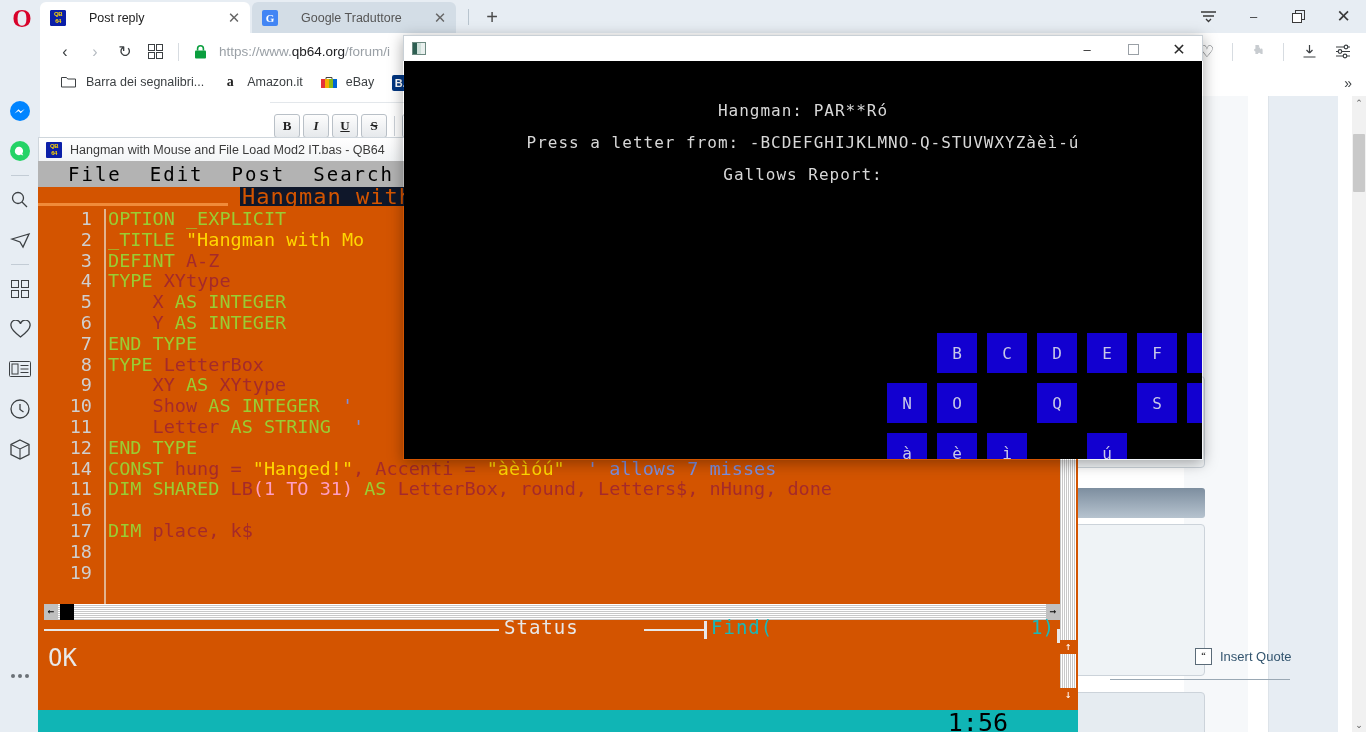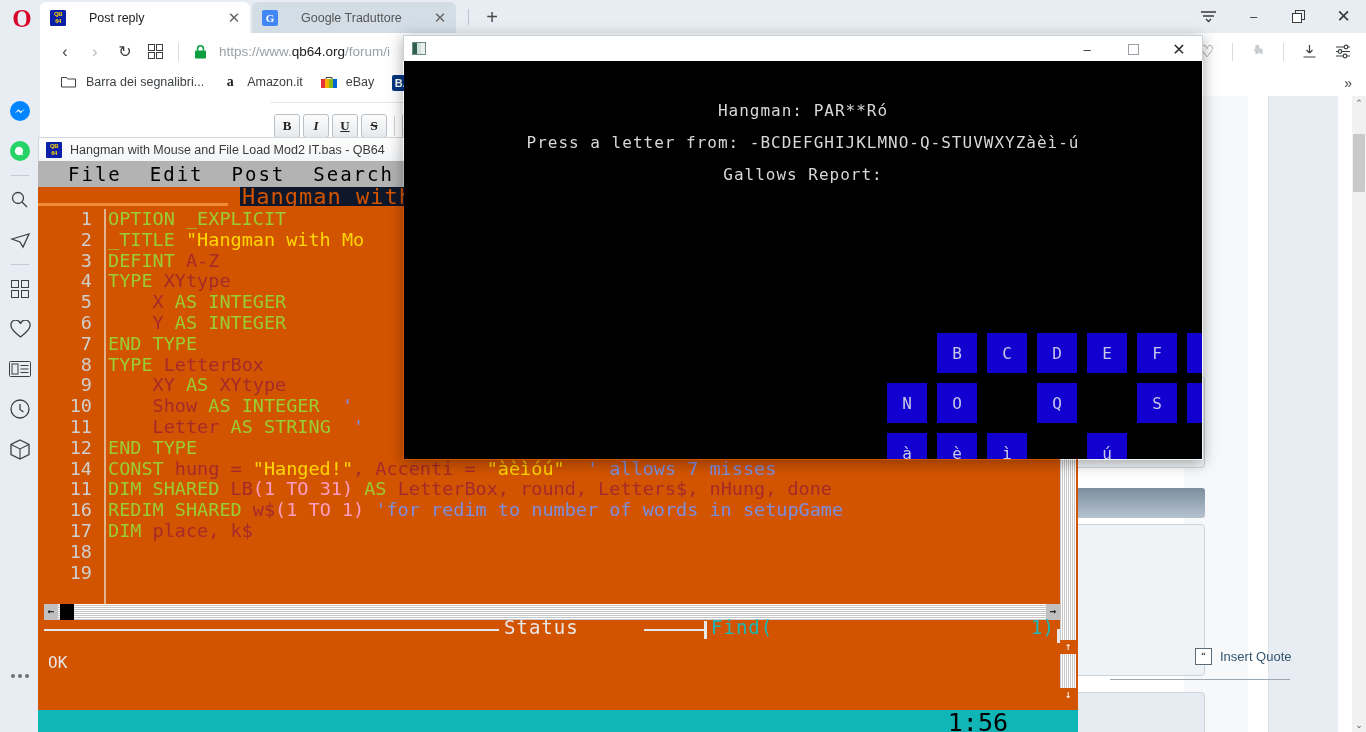--- a/index.html
+++ b/index.html
@@ -205,21 +205,21 @@
   .qb-statusline {
     position:absolute; left: 6px; right: 18px; bottom: 92px; height: 20px;
   }
   .qb-rule-l { position:absolute; left:0; top: 9px; width: 455px; height: 2px; background:#e8e8e8;}
   .qb-rule-m { position:absolute; left: 600px; top: 9px; width: 62px; height: 2px; background:#e8e8e8;}
   .qb-status-lbl { position:absolute; left: 460px; top:-4px; font-size: 19px; color:#e8e8e8; letter-spacing:1px;}
   .qb-find { position:absolute; left: 667px; top:-4px; font-size: 19px; color:#1ab8b8; letter-spacing:1px;}
   .qb-find-r { position:absolute; right: 6px; top:-4px; font-size: 19px; color:#1ab8b8;}
   .qb-bar-r { position:absolute; right: 0px; top: 9px; width: 3px; height: 14px; background:#e8e8e8;}
   .qb-bar-l { position:absolute; left: 660px; top: 1px; width: 3px; height: 18px; background:#e8e8e8;}
-  .qb-ok { position:absolute; left: 10px; bottom: 60px; font-size: 16px; color:#e8e8e8; }
+  .qb-ok { position:absolute; left: 10px; bottom: 60px; font-size: 24px; color:#e8e8e8; }
 
   .qb-out-vscroll {
     position:absolute; right: 2px; bottom: 30px; height: 62px; width: 16px;
     background: repeating-linear-gradient(90deg,#c8c8c8 0 1px,#fff 1px 2px);
   }
   .qb-out-vscroll .up { position:absolute; top:0; left:0; width:16px; height:14px; background:#D35400;
      color:#fff; font-size:11px; text-align:center; line-height:14px;}
   .qb-out-vscroll .dn { position:absolute; bottom:0; left:0; width:16px; height:14px; background:#D35400;
      color:#fff; font-size:11px; text-align:center; line-height:14px;}
   .qb-bottombar {
@@ -512,21 +512,21 @@
             <div class="code-row"><span class="ln">5</span><span class="code"><span class="id">    X </span><span class="kw">AS INTEGER</span></span></div>
             <div class="code-row"><span class="ln">6</span><span class="code"><span class="id">    Y </span><span class="kw">AS INTEGER</span></span></div>
             <div class="code-row"><span class="ln">7</span><span class="code"><span class="kw">END TYPE</span></span></div>
             <div class="code-row"><span class="ln">8</span><span class="code"><span class="kw">TYPE </span><span class="id">LetterBox</span></span></div>
             <div class="code-row"><span class="ln">9</span><span class="code"><span class="id">    XY </span><span class="kw">AS </span><span class="id">XYtype</span></span></div>
             <div class="code-row"><span class="ln">10</span><span class="code"><span class="id">    Show </span><span class="kw">AS INTEGER</span><span class="cmt">  ' </span></span></div>
             <div class="code-row"><span class="ln">11</span><span class="code"><span class="id">    Letter </span><span class="kw">AS STRING</span><span class="cmt">  '</span></span></div>
             <div class="code-row"><span class="ln">12</span><span class="code"><span class="kw">END TYPE</span></span></div>
             <div class="code-row"><span class="ln">14</span><span class="code"><span class="kw">CONST </span><span class="id">hung = </span><span class="str">"Hanged!"</span><span class="id">, Accenti = </span><span class="str">"àèìóú"</span><span class="cmt">  ' allows 7 misses</span></span></div>
             <div class="code-row"><span class="ln">11</span><span class="code"><span class="kw">DIM SHARED </span><span class="id">LB</span><span class="pnc">(</span><span class="num">1 TO 31</span><span class="pnc">)</span><span class="kw"> AS </span><span class="id">LetterBox, round, Letters$, nHung, done</span></span></div>
-            <div class="code-row"><span class="ln">16</span><span class="code"><span class="kw">REDIM SHARED </span><span class="id">w$</span><span class="pnc">(</span><span class="num">1 TO 1</span><span class="pnc">)</span><span class="cmt"> 'for redim to number of words in setupGame</span></span></div>
+            <div class="code-row"><span class="ln">16</span></div>
             <div class="code-row"><span class="ln">17</span><span class="code"><span class="kw">DIM </span><span class="id">place, k$</span></span></div>
             <div class="code-row"><span class="ln">18</span><span class="code"></span></div>
             <div class="code-row"><span class="ln">19</span><span class="code"></span></div>
           </div>
       </div>
 
       <div class="qb-vscroll">
         <div class="qb-vs-up">↑</div>
         <div class="qb-vs-dn">↓</div>
       </div>

